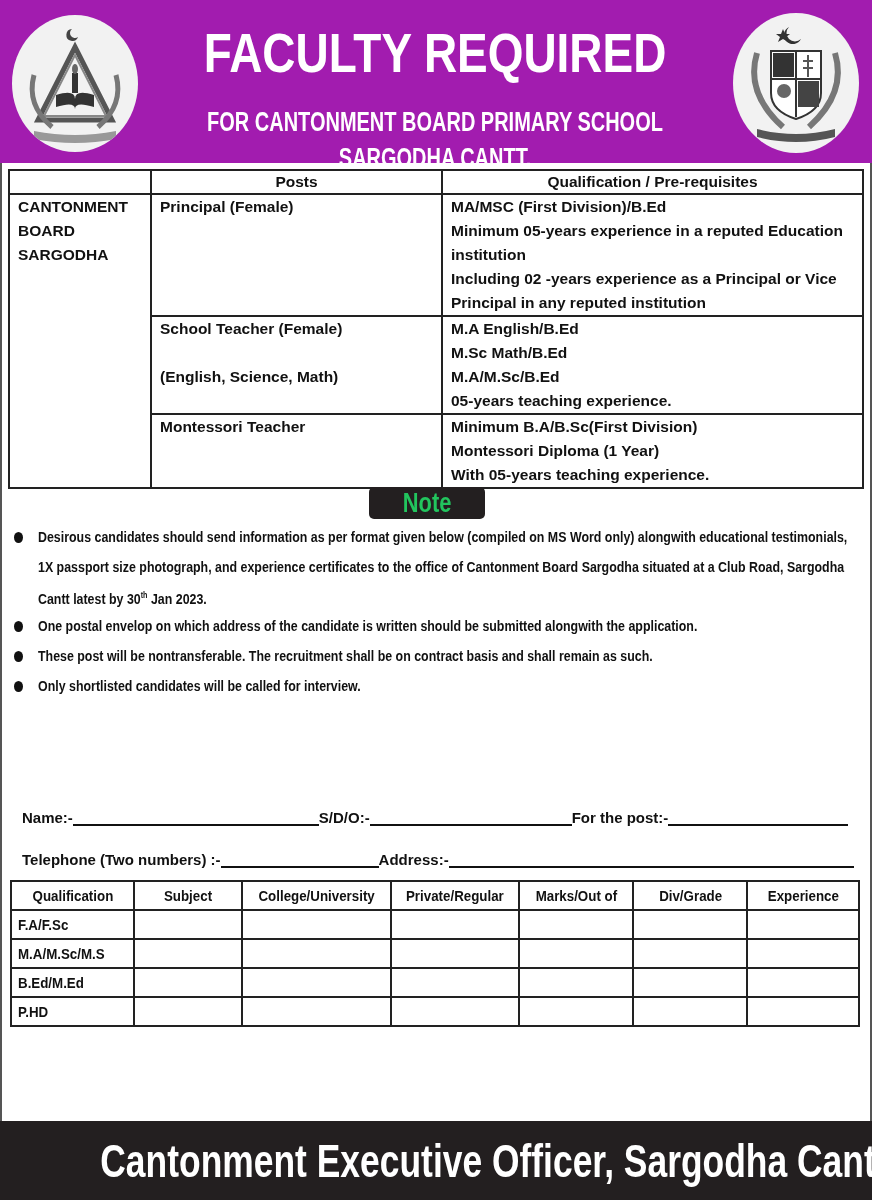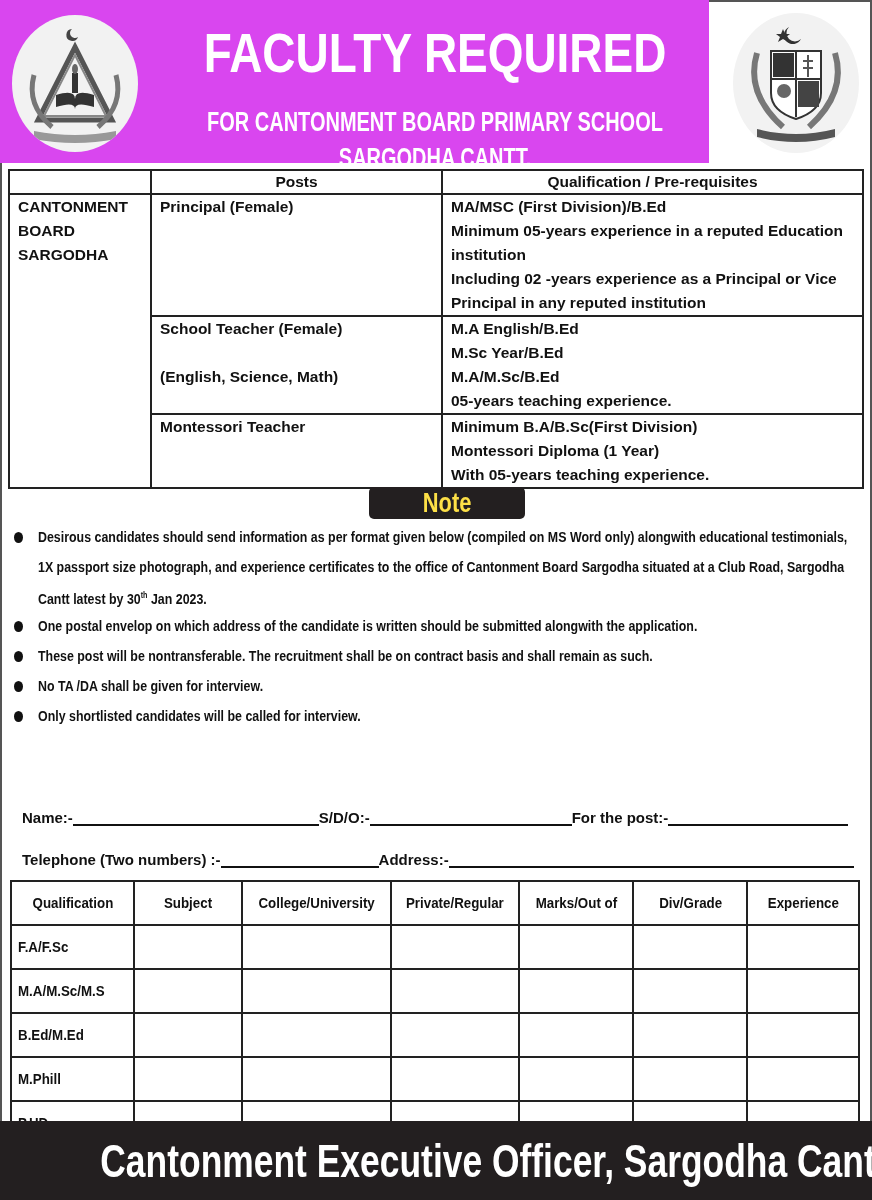--- a/index.html
+++ b/index.html
@@ -2,62 +2,62 @@
 <html><head>
 <meta charset="utf-8">
 <style>
   * { box-sizing: border-box; margin: 0; padding: 0; }
   html, body { width: 872px; height: 1200px; background: #ffffff; overflow: hidden; }
   body { position: relative; font-family: "Liberation Sans", sans-serif; color: #111; }
 
   .frame { position: absolute; left: 0; top: 0; width: 872px; height: 1200px; border: 2px solid #555; }
 
   
-  .header { position: absolute; left: 0; top: 0; width: 709px; height: 163px; background: #d946ef; }
+  .header { position: absolute; left: 0; top: 0; width: 872px; height: 163px; background: #a21caf; }
   .logo { position: absolute; background: #f2f2f2; border-radius: 50%; overflow: hidden; }
   .logo-left { left: 12px; top: 15px; width: 126px; height: 137px; }
   .logo-right { left: 733px; top: 13px; width: 126px; height: 140px; }
   .logo svg { width: 100%; height: 100%; display: block; }
   .title { position: absolute; left: 150px; top: 18px; width: 570px; text-align: center; color: #fff;
            font-family: "Liberation Sans", sans-serif; font-weight: bold; font-size: 56px; letter-spacing: 0px;
            transform: scaleX(0.82); transform-origin: center; line-height: 70px; }
   .subtitle { position: absolute; left: 120px; top: 104px; width: 630px; text-align: center; color: #fff;
               font-weight: bold; font-size: 27px; transform: scaleX(0.74); transform-origin: center; line-height: 36px; }
 
   
   .posts { position: absolute; left: 8px; top: 169px; width: 856px; border-collapse: collapse; border: 2px solid #222; }
   .posts td, .posts th { border: 2px solid #222; vertical-align: top; font-size: 15.5px; font-weight: bold;
                          line-height: 24px; padding: 0 8px; }
   .posts th { text-align: center; line-height: 22px; height: 24px; font-size: 15.5px; }
   .posts .c1 { width: 142px; }
   .posts .c2 { width: 291px; }
   .q-line { display: block; white-space: nowrap; }
 
   
-  .note-badge { position: absolute; left: 369px; top: 487px; width: 156px; height: 32px; background: #231f20;
-                border-radius: 5px; color: #fde047; text-align: center; font-weight: bold; font-size: 28px; line-height: 32px; }
+  .note-badge { position: absolute; left: 369px; top: 487px; width: 116px; height: 32px; background: #231f20;
+                border-radius: 5px; color: #22c55e; text-align: center; font-weight: bold; font-size: 28px; line-height: 32px; }
   .note-badge span { display: inline-block; transform: scaleX(0.78); }
   .notes { position: absolute; left: 10px; top: 522px; width: 852px; list-style: none; }
   .notes li { position: relative; padding-left: 28px; font-weight: bold; font-size: 15.5px; line-height: 30px; text-decoration: underline; }
   .notes li .bullet { position: absolute; left: 4px; top: 10px; width: 9px; height: 11px; background: #111; border-radius: 50%; }
   .notes li .txt { display: inline-block; transform: scaleX(0.80); transform-origin: left center; white-space: nowrap; }
   .notes li.first .txt { white-space: normal; width: 1030px; }
   .notes li.first { line-height: 29.5px; height: 89px; }
   sup { font-size: 9px; }
 
   
   .field-row { position: absolute; left: 22px; font-weight: bold; font-size: 15px; display: flex; align-items: center; white-space: nowrap; }
   .field-row .lbl { display: inline-block; }
   .field-row .line { display: inline-block; border-bottom: 2px solid #111; height: 16px; }
   .row1 { top: 809px; }
   .row2 { top: 851px; }
 
   
   .qual { position: absolute; left: 10px; top: 880px; width: 850px; border-collapse: collapse; border: 2px solid #222; }
-  .qual td, .qual th { border: 2px solid #222; height: 29px; font-weight: bold; font-size: 15.5px; padding: 12px 6px; }
+  .qual td, .qual th { border: 2px solid #222; height: 29px; font-weight: bold; font-size: 15.5px; padding: 4px 6px; }
   .qual th { text-align: center; }
   .qual td.lbl { text-align: left; }
   .qual .s { display: inline-block; transform: scaleX(0.86); transform-origin: center; white-space: nowrap; }
   .qual td.lbl .s { transform-origin: left center; }
 
   
   .footer { position: absolute; left: 0; top: 1121px; width: 872px; height: 79px; background: #231f20; color: #fff; }
   .footer span { position: absolute; left: 0; top: 10px; width: 872px; text-align: center; font-weight: bold; font-size: 46px;
                  line-height: 60px; transform: scaleX(0.77); transform-origin: center; white-space: nowrap; }
 </style>
@@ -127,21 +127,21 @@
       </td>
     </tr>
     <tr style="height:96px;">
       <td class="c2">
         <span class="q-line">School Teacher (Female)</span>
         <span class="q-line">&nbsp;</span>
         <span class="q-line">(English, Science, Math)</span>
       </td>
       <td>
         <span class="q-line">M.A English/B.Ed</span>
-        <span class="q-line">M.Sc Year/B.Ed</span>
+        <span class="q-line">M.Sc Math/B.Ed</span>
         <span class="q-line">M.A/M.Sc/B.Ed</span>
         <span class="q-line">05-years teaching experience.</span>
       </td>
     </tr>
     <tr style="height:74px;">
       <td class="c2">
         <span class="q-line">Montessori Teacher</span>
       </td>
       <td>
         <span class="q-line">Minimum B.A/B.Sc(First Division)</span>
@@ -161,24 +161,20 @@
     <span class="bullet"></span>
     <span class="txt"><span>Desirous candidates should send information as per format given below (compiled on MS Word only) alongwith educational testimonials, 1X passport size photograph, and experience certificates to the office of Cantonment Board Sargodha situated at a Club Road, Sargodha Cantt latest by 30</span><sup>th</sup><span> Jan 2023.</span></span>
   </li>
   <li>
     <span class="bullet"></span>
     <span class="txt">One postal envelop on which address of the candidate is written should be submitted alongwith the application.</span>
   </li>
   <li>
     <span class="bullet"></span>
     <span class="txt">These post will be nontransferable. The recruitment shall be on contract basis and shall remain as such.</span>
-  </li>
-  <li>
-    <span class="bullet"></span>
-    <span class="txt">No TA /DA shall be given for interview.</span>
   </li>
   <li>
     <span class="bullet"></span>
     <span class="txt">Only shortlisted candidates will be called for interview.</span>
   </li>
 </ul>
 
 <div class="field-row row1">
   <span class="lbl">Name:-</span>
   <span class="line" style="width:246px;"></span>
@@ -228,29 +224,20 @@
     <tr>
       <td class="lbl"><span class="s">B.Ed/M.Ed</span></td>
       <td></td>
         <td></td>
         <td></td>
         <td></td>
         <td></td>
         <td></td>
     </tr>
     <tr>
-      <td class="lbl"><span class="s">M.Phill</span></td>
-      <td></td>
-        <td></td>
-        <td></td>
-        <td></td>
-        <td></td>
-        <td></td>
-    </tr>
-    <tr>
       <td class="lbl"><span class="s">P.HD</span></td>
       <td></td>
         <td></td>
         <td></td>
         <td></td>
         <td></td>
         <td></td>
     </tr>
   </tbody>
 </table>

